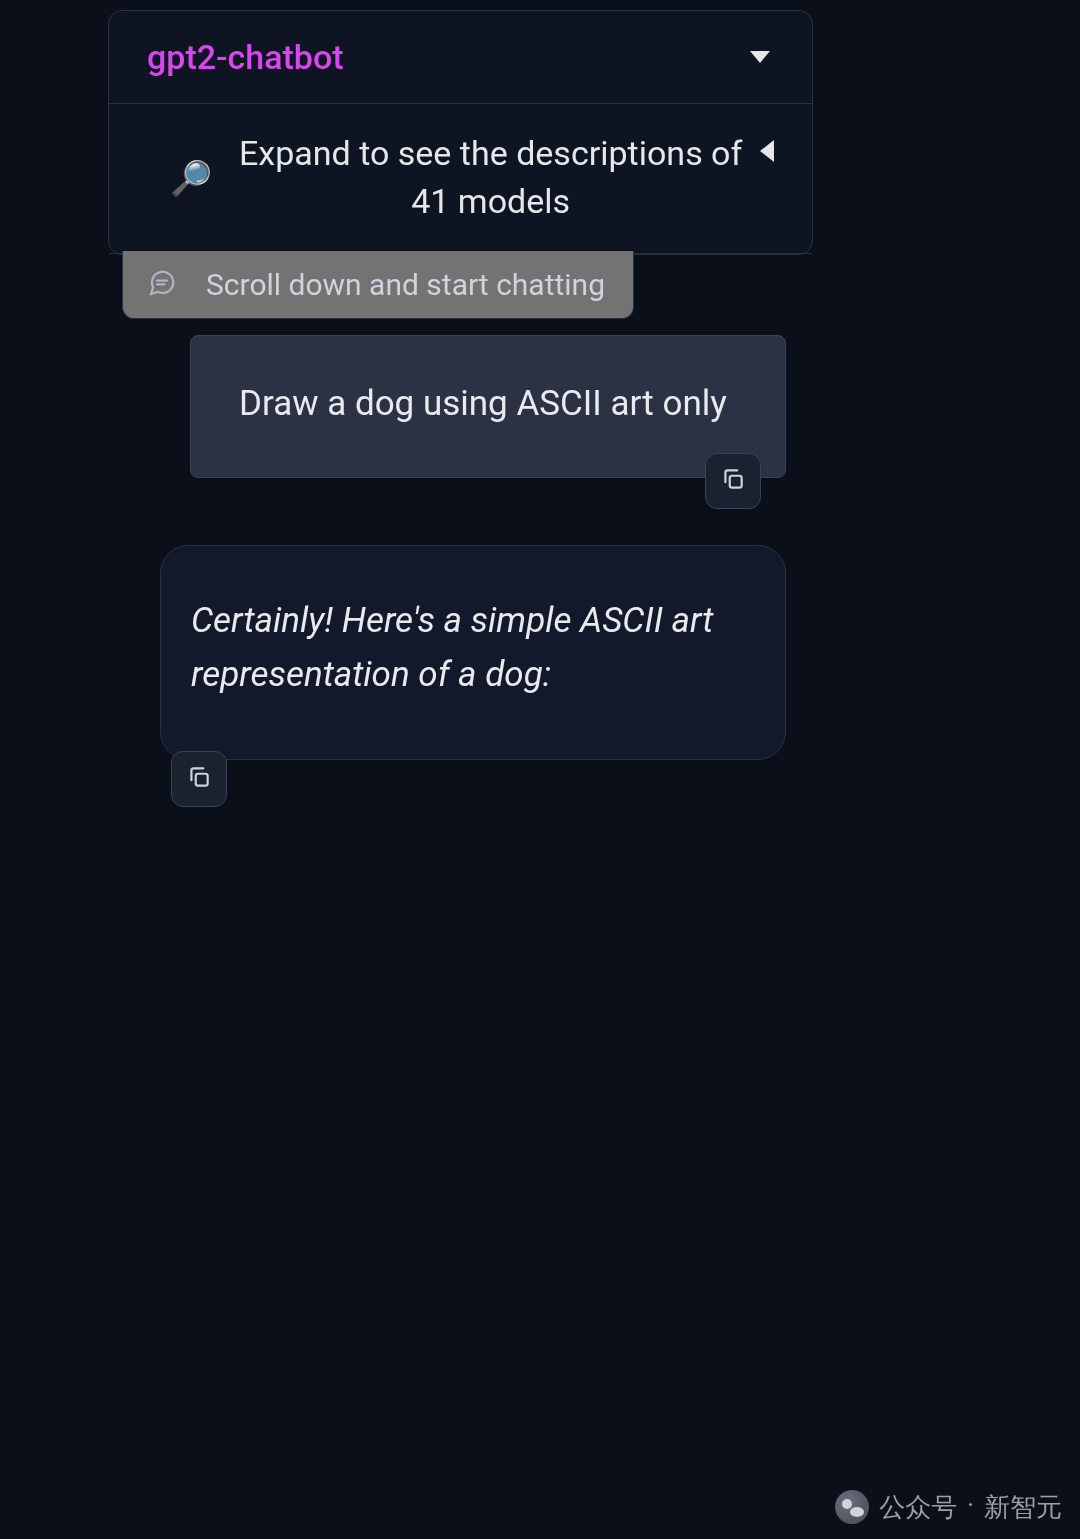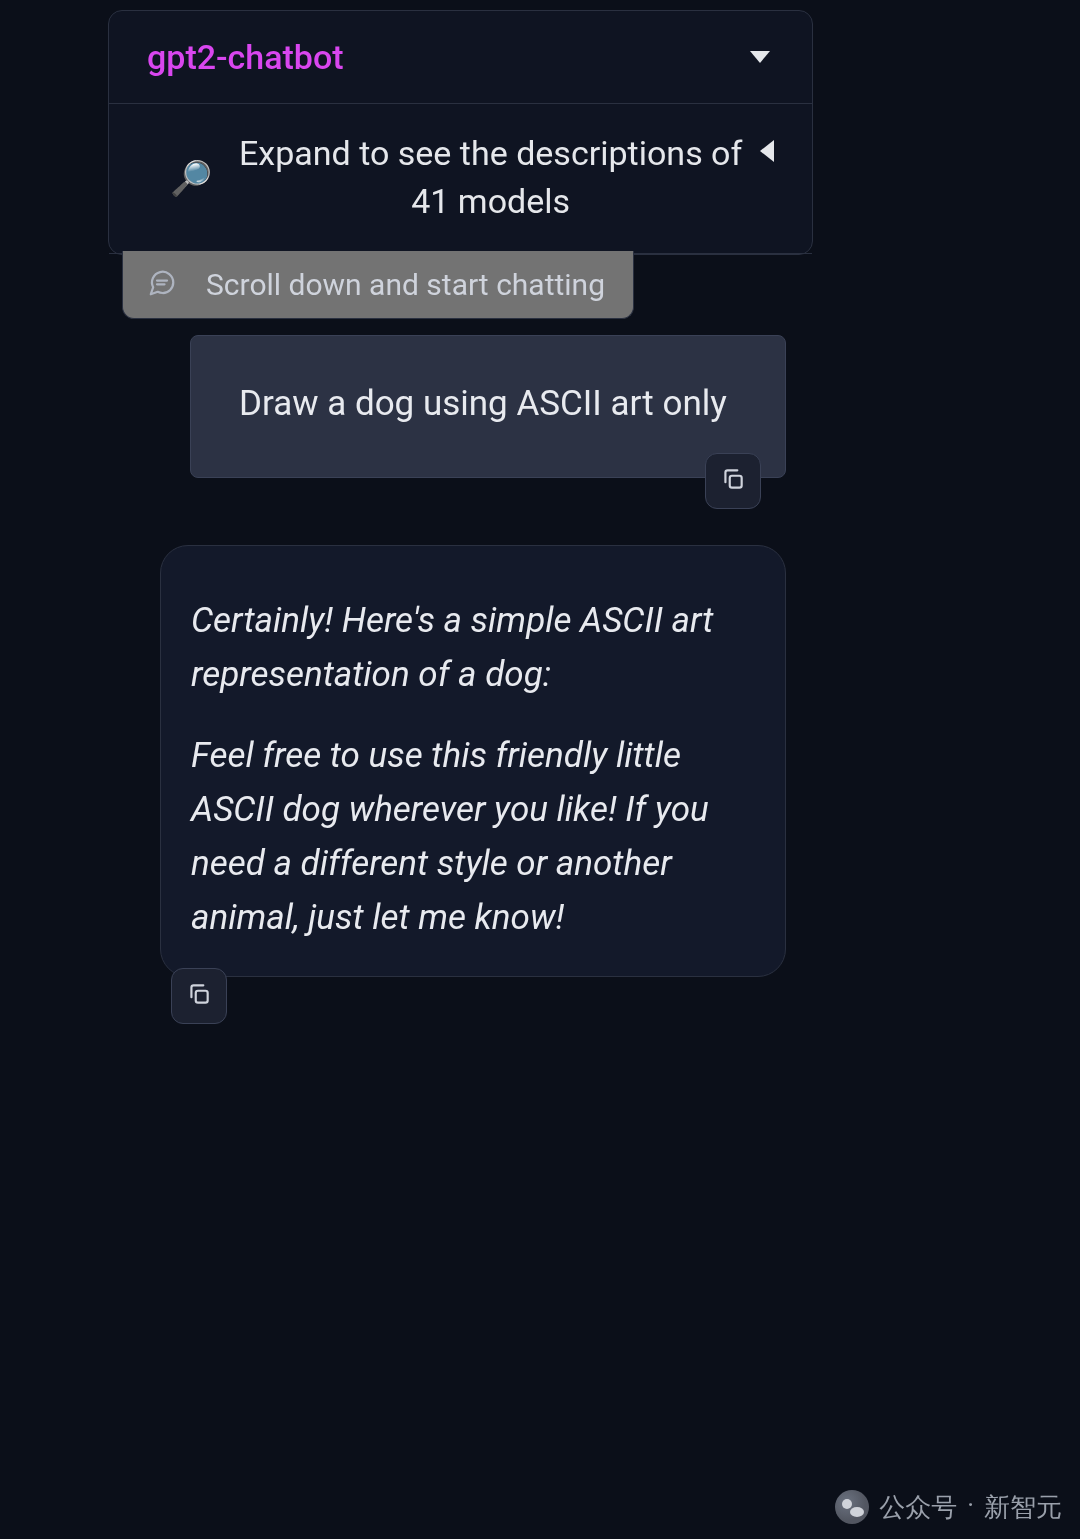--- a/index.html
+++ b/index.html
@@ -267,21 +267,20 @@
         <path d="M5 15V6a2 2 0 0 1 2-2h9"></path>
       </svg>
     </span>
   </div>
 </div>
 
 <div class="assistant-bubble">
   <div class="assistant-text top">Certainly! Here's a simple ASCII art representation of a dog:</div>
 
 
-  <div class="assistant-text bottom">Feel free to use this friendly little ASCII dog wherever you like! If you need a different style or another animal, just let me know!</div>
 
   <div class="copy-assistant">
     <span class="copy-icon">
       <svg viewBox="0 0 24 24" stroke-width="2" stroke-linecap="round" stroke-linejoin="round">
         <rect x="9" y="9" width="11" height="11" rx="2"></rect>
         <path d="M5 15V6a2 2 0 0 1 2-2h9"></path>
       </svg>
     </span>
   </div>
 </div>

